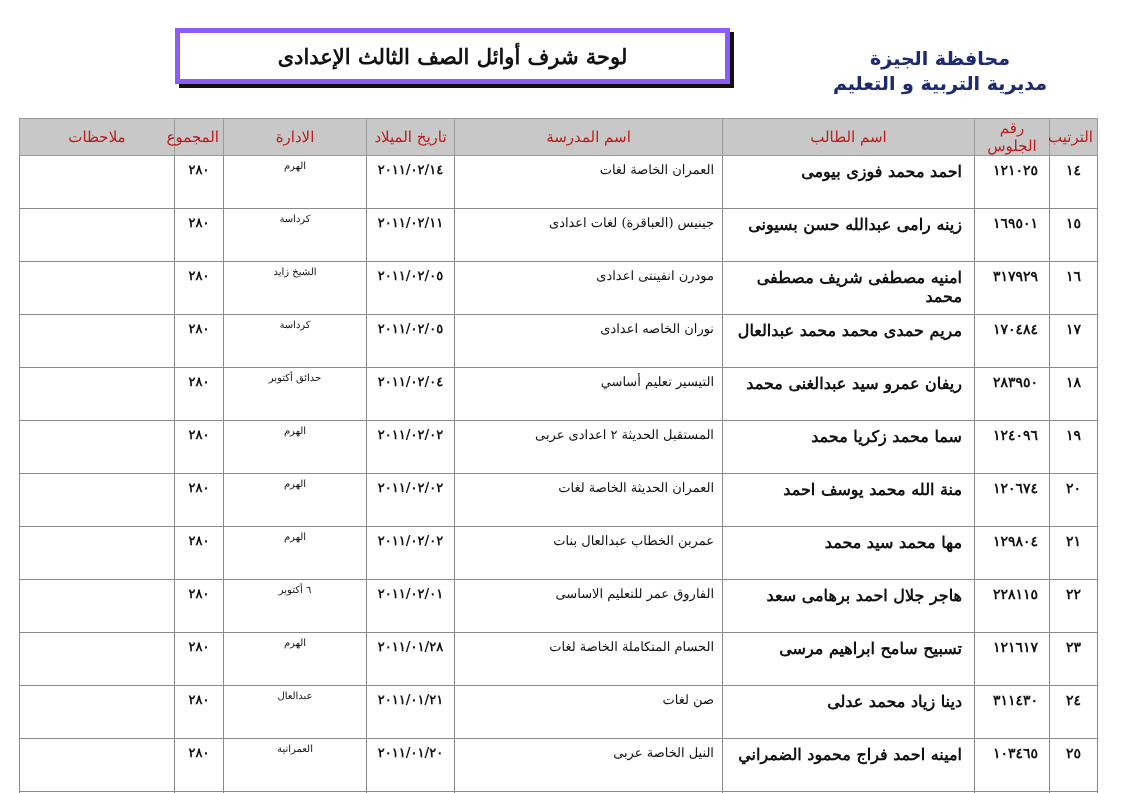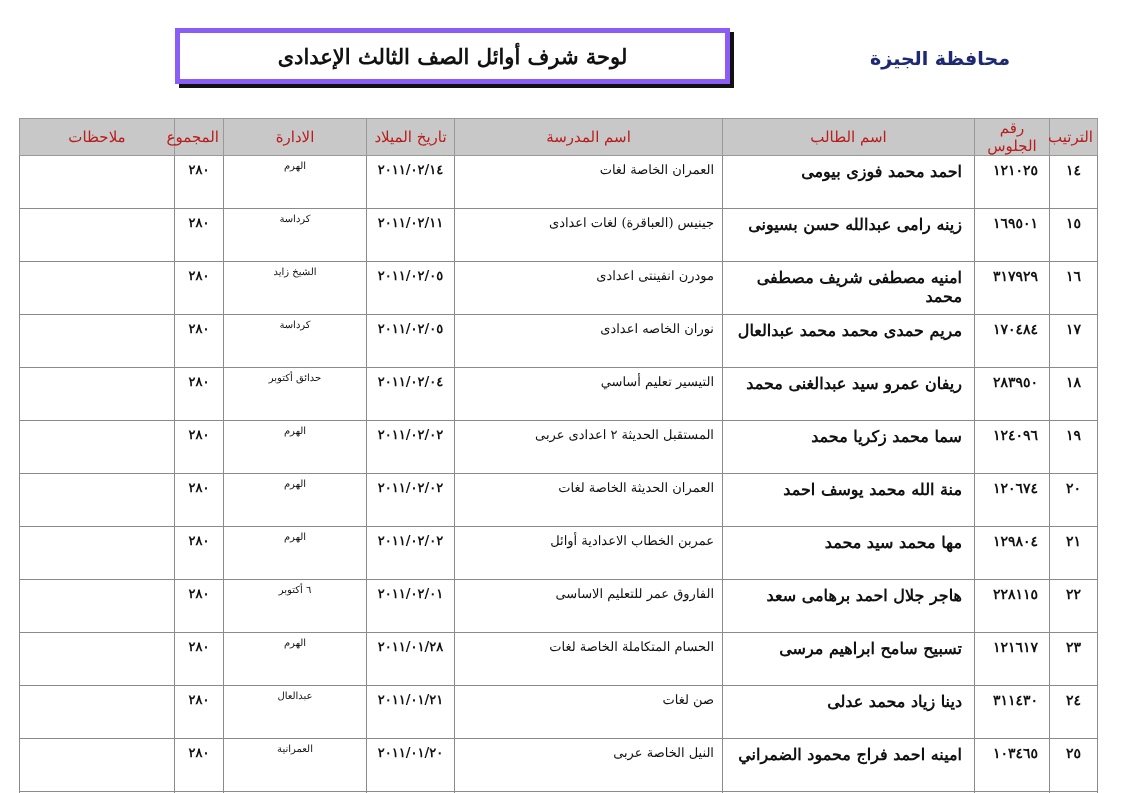--- a/index.html
+++ b/index.html
@@ -27,20 +27,21 @@
   table.honor td.c-dob { text-align:center; font-size:13px; font-weight:bold; letter-spacing:1px; }
   table.honor td.c-admin { text-align:center; font-size:10px; padding-top:4px; }
   table.honor td.c-total { text-align:center; font-weight:bold; font-size:13px; }
   table.honor td.c-notes { }
 </style>
 </head>
 <body>
 
 <div class="org">
   <div>محافظة الجيزة</div>
+  <div>مديرية التربية و التعليم</div>
 </div>
 
 <div class="title-box">
   <span>لوحة شرف أوائل الصف الثالث الإعدادى</span>
 </div>
 
 <table class="honor">
   <colgroup>
     <col style="width:48px">
     <col style="width:75px">
@@ -131,21 +132,21 @@
         <td class="c-school">العمران الحديثة الخاصة لغات</td>
         <td class="c-dob">٢٠١١/٠٢/٠٢</td>
         <td class="c-admin">الهرم</td>
         <td class="c-total">٢٨٠</td>
         <td class="c-notes"></td>
       </tr>
       <tr>
         <td class="c-rank">٢١</td>
         <td class="c-seat">١٢٩٨٠٤</td>
         <td class="c-name">مها محمد سيد محمد</td>
-        <td class="c-school">عمربن الخطاب الاعدادية أوائل</td>
+        <td class="c-school">عمربن الخطاب عبدالعال بنات</td>
         <td class="c-dob">٢٠١١/٠٢/٠٢</td>
         <td class="c-admin">الهرم</td>
         <td class="c-total">٢٨٠</td>
         <td class="c-notes"></td>
       </tr>
       <tr>
         <td class="c-rank">٢٢</td>
         <td class="c-seat">٢٢٨١١٥</td>
         <td class="c-name">هاجر جلال احمد برهامى سعد</td>
         <td class="c-school">الفاروق عمر للتعليم الاساسى</td>

